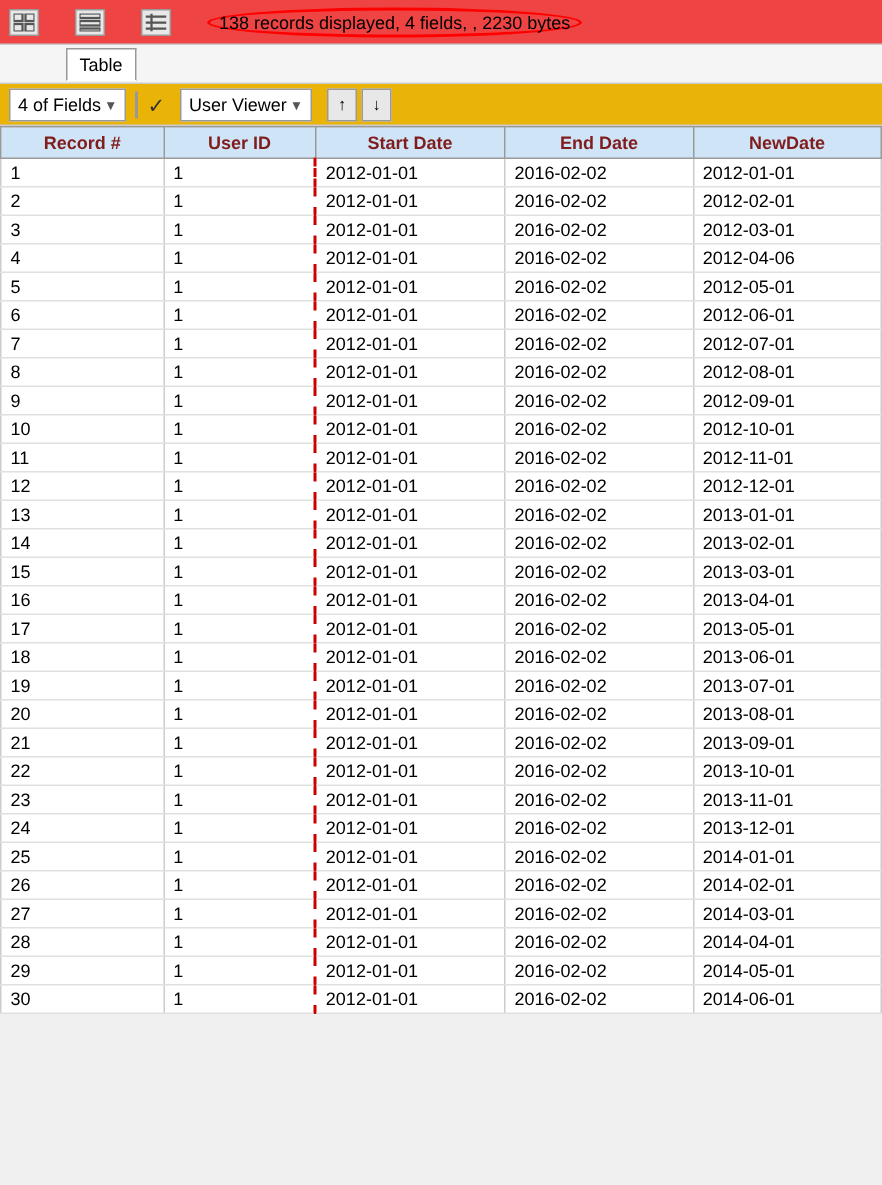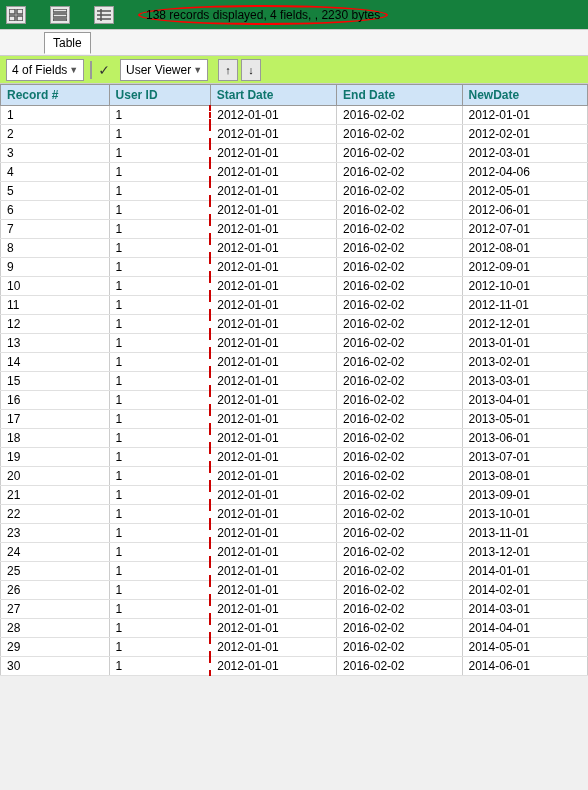--- a/index.html
+++ b/index.html
@@ -5,21 +5,21 @@
     * { margin: 0; padding: 0; box-sizing: border-box; }
     body {
       font-family: Arial, sans-serif;
       font-size: 12px;
       background: #f0f0f0;
       width: 588px;
       min-height: 790px;
       overflow-x: hidden;
     }
     .top-bar {
-      background: #15803d;
+      background: #ef4444;
       border-bottom: 1px solid #ccc;
       padding: 4px 6px;
       display: flex;
       align-items: center;
       gap: 24px;
       height: 30px;
     }
     .toolbar-icon {
       width: 20px;
       height: 18px;
@@ -53,21 +53,21 @@
       font-size: 12px;
       cursor: pointer;
       height: 22px;
       margin-left: 40px;
     }
     .tab-button.active {
       background: #fff;
       border-bottom: 1px solid #fff;
     }
     .toolbar-bar {
-      background: #bef264;
+      background: #eab308;
       border-bottom: 1px solid #ccc;
       padding: 3px 6px;
       display: flex;
       align-items: center;
       gap: 4px;
       height: 28px;
     }
     .fields-dropdown {
       display: flex;
       align-items: center;
@@ -109,24 +109,24 @@
     }
     table {
       border-collapse: collapse;
       width: 100%;
       font-size: 12px;
     }
     thead th {
       background: #d0e4f7;
       border: 1px solid #999;
       padding: 3px 6px;
-      text-align: left;
+      text-align: center;
       font-weight: bold;
       white-space: nowrap;
-      color: #0f766e;
+      color: #7f1d1d;
     }
     thead th.record-col {
       background: #d0e4f7;
       min-width: 55px;
     }
     thead th.userid-col {
       background: #d0e4f7;
       min-width: 60px;
     }
     tbody tr td {

